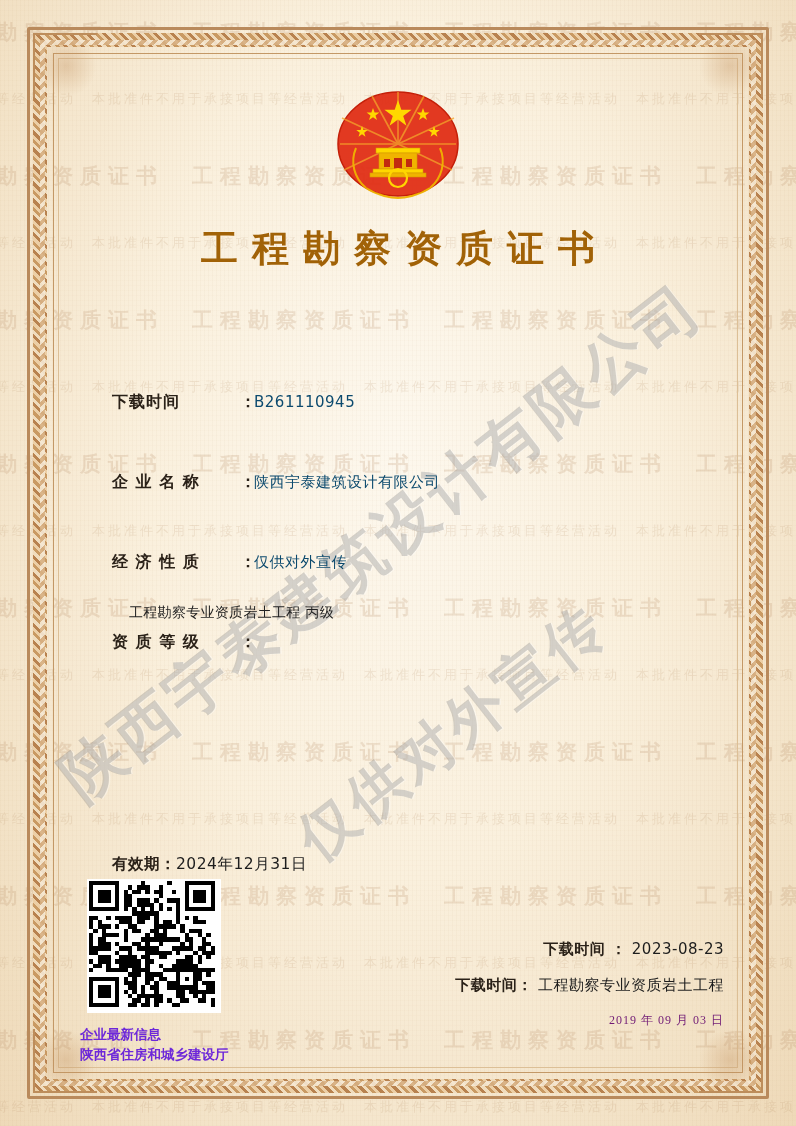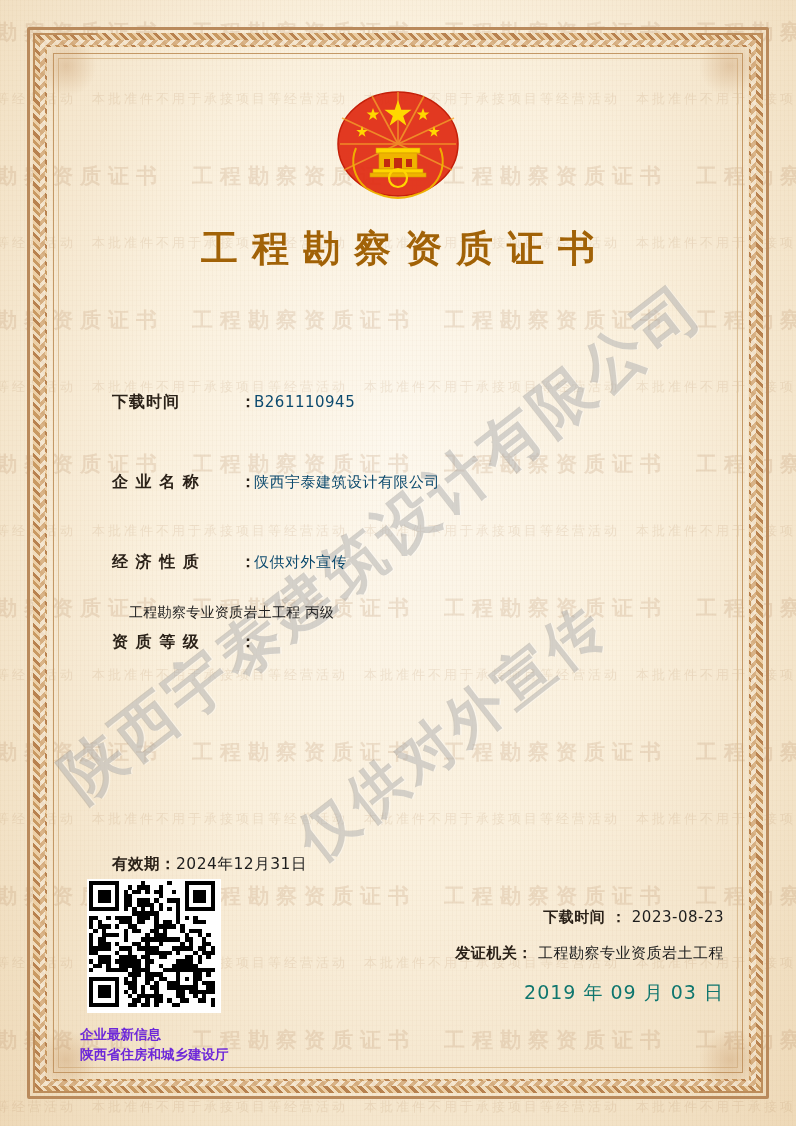--- a/index.html
+++ b/index.html
@@ -234,35 +234,36 @@
     font-weight: bold;
     color: #6d28d9;
     line-height: 1.5;
     font-family: "DejaVu Sans", "Liberation Sans", sans-serif;
   }
 
   
   .issue-block {
     position: absolute;
     right: 72px;
-    top: 908px;
+    top: 940px;
     text-align: right;
     font-family: "DejaVu Sans", "Liberation Sans", sans-serif;
   }
   .issue-line {
     font-size: 15px;
     color: #1d1d1d;
     margin-bottom: 17px;
     letter-spacing: .5px;
   }
   .issue-line .lbl { font-weight: bold; color: #2a2118; }
   .issue-date {
-    font-size: 19px;
-    color: #0f766e;
+    font-size: 12px;
+    color: #701a75;
     letter-spacing: 1px;
+    font-family: Liberation Serif, serif;
   }
 </style>
 </head>
 <body>
 
 <div class="page">
 
   <div class="paper-bg"></div>
   <div class="paper-fibers"></div>
 
@@ -834,19 +835,19 @@
     <div>企业最新信息</div>
     <div>陕西省住房和城乡建设厅</div>
   </div>
 
   <div class="issue-block">
     <div class="issue-line">
       <span class="lbl">下载时间 ：</span>
       <span>2023-08-23</span>
     </div>
     <div class="issue-line">
-      <span class="lbl">发证机关：</span>
+      <span class="lbl">下载时间：</span>
       <span>工程勘察专业资质岩土工程</span>
     </div>
     <div class="issue-date">2019 年 09 月 03 日</div>
   </div>
 
 </div>
 
 </body></html>

